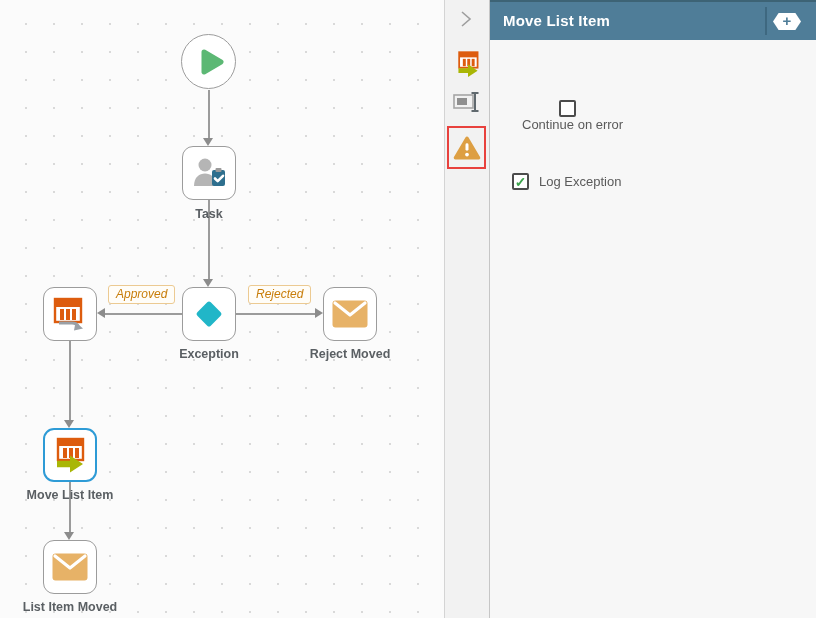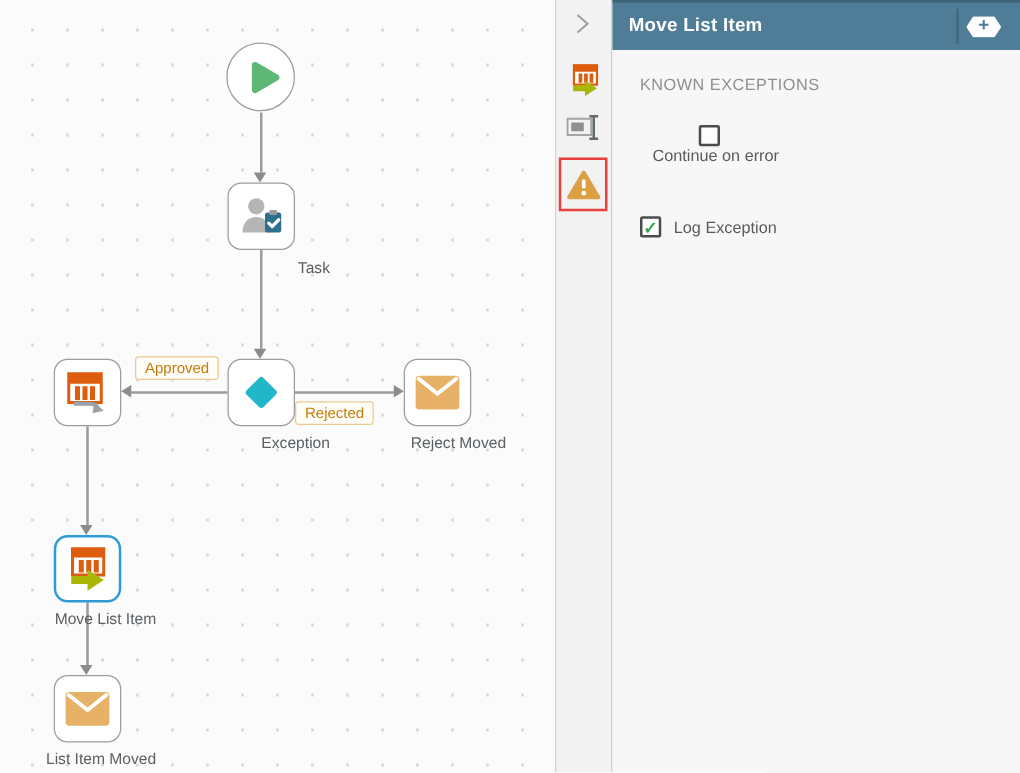--- a/index.html
+++ b/index.html
@@ -19,38 +19,38 @@
     border:1px solid #9c9c9c; border-radius:11px;
     display:flex; align-items:center; justify-content:center; z-index:3;
   }
   .node.selected { border:2px solid #2e9bd6; }
   .start-node {
     position:absolute; width:55px; height:55px; border-radius:50%;
     background:#fff; border:1px solid #9c9c9c;
     display:flex; align-items:center; justify-content:center; z-index:3;
   }
   .node-label {
-    position:absolute; width:110px; text-align:right;
-    font-size:12.5px; line-height:15px; color:#5a5f63; z-index:4;
+    position:absolute; width:110px; text-align:center;
+    font-size:12.5px; line-height:15px; color:#5a5f63; z-index:4;font-weight:bold;
   }
   .conn-v { position:absolute; width:2px; background:#9b9b9b; z-index:1; }
   .conn-h { position:absolute; height:2px; background:#9b9b9b; z-index:1; }
   .arrow-down { position:absolute; width:0; height:0; z-index:1;
     border-left:5px solid transparent; border-right:5px solid transparent;
     border-top:8px solid #8c8c8c; }
   .arrow-left { position:absolute; width:0; height:0; z-index:1;
     border-top:5px solid transparent; border-bottom:5px solid transparent;
     border-right:8px solid #8c8c8c; }
   .arrow-right { position:absolute; width:0; height:0; z-index:1;
     border-top:5px solid transparent; border-bottom:5px solid transparent;
     border-left:8px solid #8c8c8c; }
   .branch-badge {
     position:absolute; z-index:5; background:#fffdf8;
     border:1px solid #ecca92; border-radius:3px;
-    color:#c87d0a; font-size:12px; line-height:15px; padding:1px 7px;
+    color:#c87d0a; font-size:12px; line-height:15px; padding:1px 7px;font-style:italic;
   }
 
   
   .tab-strip {
     position:absolute; left:444px; top:0; width:46px; height:618px;
     background:#f2f2f2; border-left:1px solid #d4d4d4; border-right:1px solid #c6c6c6;
   }
   .collapse-btn { position:absolute; left:14px; top:10px; width:18px; height:20px; cursor:pointer; }
   .tab { position:absolute; display:flex; align-items:center; justify-content:center; }
   .tab-selected-box {
@@ -102,21 +102,21 @@
   <div class="conn-h" style="left:236px; top:313px; width:79px;"></div>
   <div class="arrow-right" style="left:315px; top:308px;"></div>
 
   <div class="conn-v" style="left:69px; top:341px; height:79px;"></div>
   <div class="arrow-down" style="left:64px; top:420px;"></div>
 
   <div class="conn-v" style="left:69px; top:482px; height:50px;"></div>
   <div class="arrow-down" style="left:64px; top:532px;"></div>
 
   <div class="branch-badge" style="left:108px; top:285px;">Approved</div>
-  <div class="branch-badge" style="left:236px; top:285px;margin-top:36px;">Rejected</div>
+  <div class="branch-badge" style="left:248px; top:285px;">Rejected</div>
 
   <div class="start-node" style="left:181px; top:34px;">
     <svg width="30" height="30" viewBox="0 0 30 30" style="margin-left:4px;">
       <path d="M8 5 L25 15 L8 25 Z" fill="#5cb874" stroke="#5cb874" stroke-width="5" stroke-linejoin="round"></path>
     </svg>
   </div>
 
   <div class="node" style="left:182px; top:146px;">
     <svg width="36" height="34" viewBox="0 0 36 34">
       <circle cx="14" cy="9" r="6.5" fill="#b5b5b5"></circle>
@@ -219,21 +219,20 @@
 <div class="panel-header">
   <div class="panel-title">Move List Item</div>
   <div class="header-divider"></div>
   <div class="add-badge">
     <span>+</span>
   </div>
 </div>
 
 <div class="panel-body">
 
-  <div class="section-heading" style="top:20px;">KNOWN EXCEPTIONS</div>
 
   <div class="check-row" style="top:60px;flex-direction:column;">
     <div class="checkbox"></div>
     <div class="check-label">Continue on error</div>
   </div>
 
 
   <div class="check-row" style="top:133px;">
     <div class="checkbox">
       <span class="mark">✓</span>

